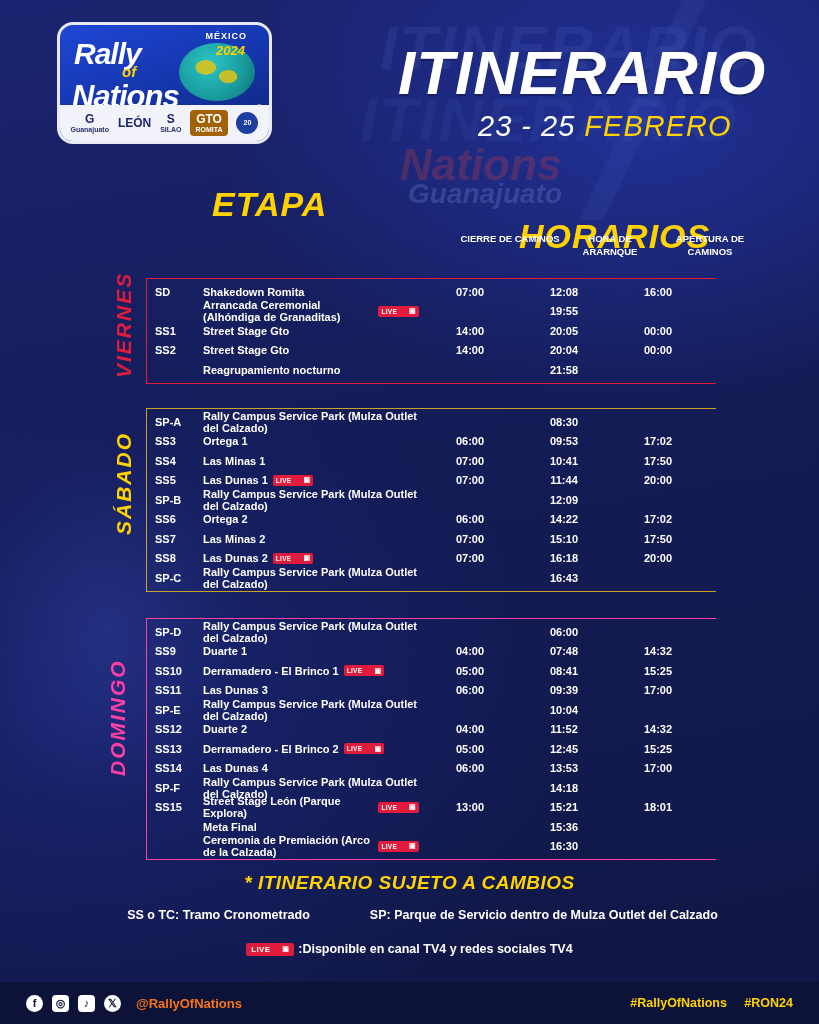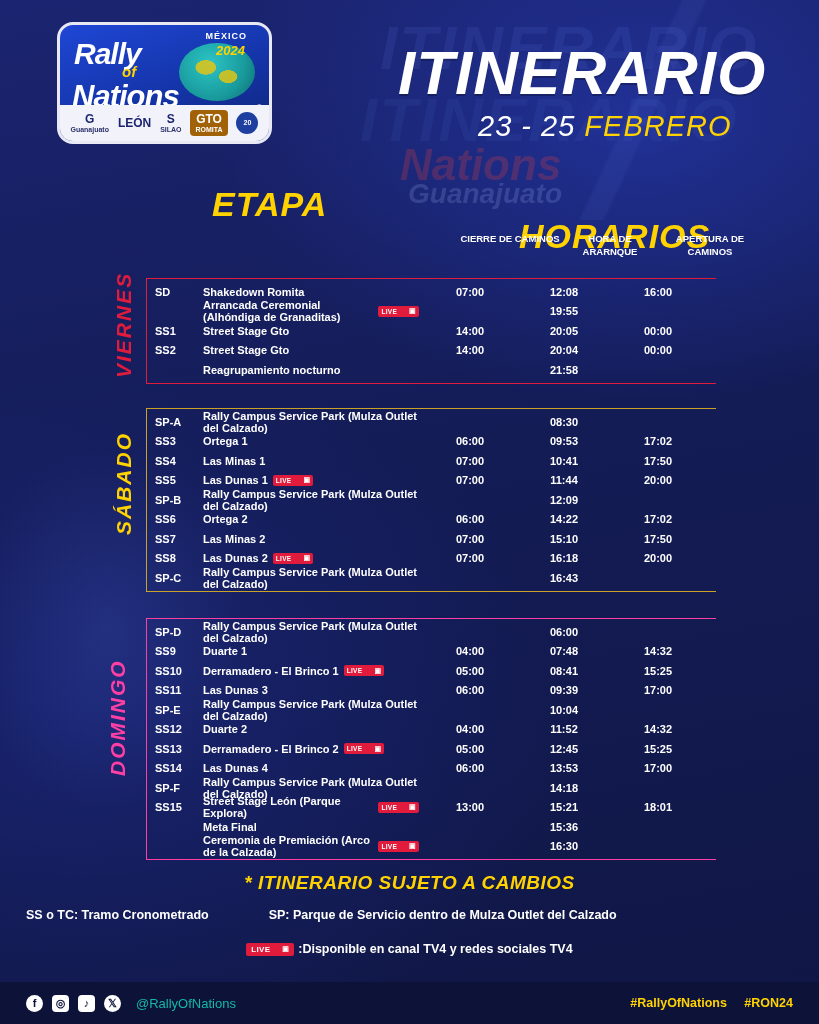--- a/index.html
+++ b/index.html
@@ -183,21 +183,21 @@
 
   
   .note-main {
     position: absolute; left: 0; right: 0; top: 872px;
     text-align: center;
     font-size: 19px; font-weight: 900; font-style: italic; color: #ffd200;
     letter-spacing: .5px;
   }
   .note-row {
     position: absolute; left: 16px; right: 0; top: 908px;
-    display: flex; justify-content: flex-start; gap: 60px;
+    display: flex; justify-content: center; gap: 60px;
     font-size: 12.5px; font-weight: 700; color: #fff; margin-left: 10px;
   }
   .note-live {
     position: absolute; left: 0; right: 0; top: 942px;
     display: flex; justify-content: center; align-items: center; gap: 4px;
     font-size: 12.5px; font-weight: 700; color: #fff;
   }
   .note-live .live { font-size: 8px; padding: 2px 5px; }
 
   .footbar {
@@ -207,21 +207,21 @@
     padding: 0 26px;
   }
   .socials { display: flex; align-items: center; gap: 9px; }
   .soc {
     width: 17px; height: 17px; border-radius: 4px;
     background: #ffffff; color: #0c1238;
     font-size: 11px; font-weight: 900;
     display: flex; align-items: center; justify-content: center;
   }
   .soc.round { border-radius: 50%; }
-  .handle { font-size: 13px; font-weight: 400; color: #14b8a6; margin-left: 6px; }
+  .handle { font-size: 13px; font-weight: 700; color: #f97316; margin-left: 6px; }
   .tags { font-size: 12.5px; font-weight: 800; color: #ffd200; }
   .tags span { margin-left: 14px; }
 </style>
 </head>
 <body>
 
 <div class="bg"></div>
 <div class="bg-diag"></div>
 <div class="bg-car"></div>
 <div class="bg-ghost">ITINERARIO</div>

